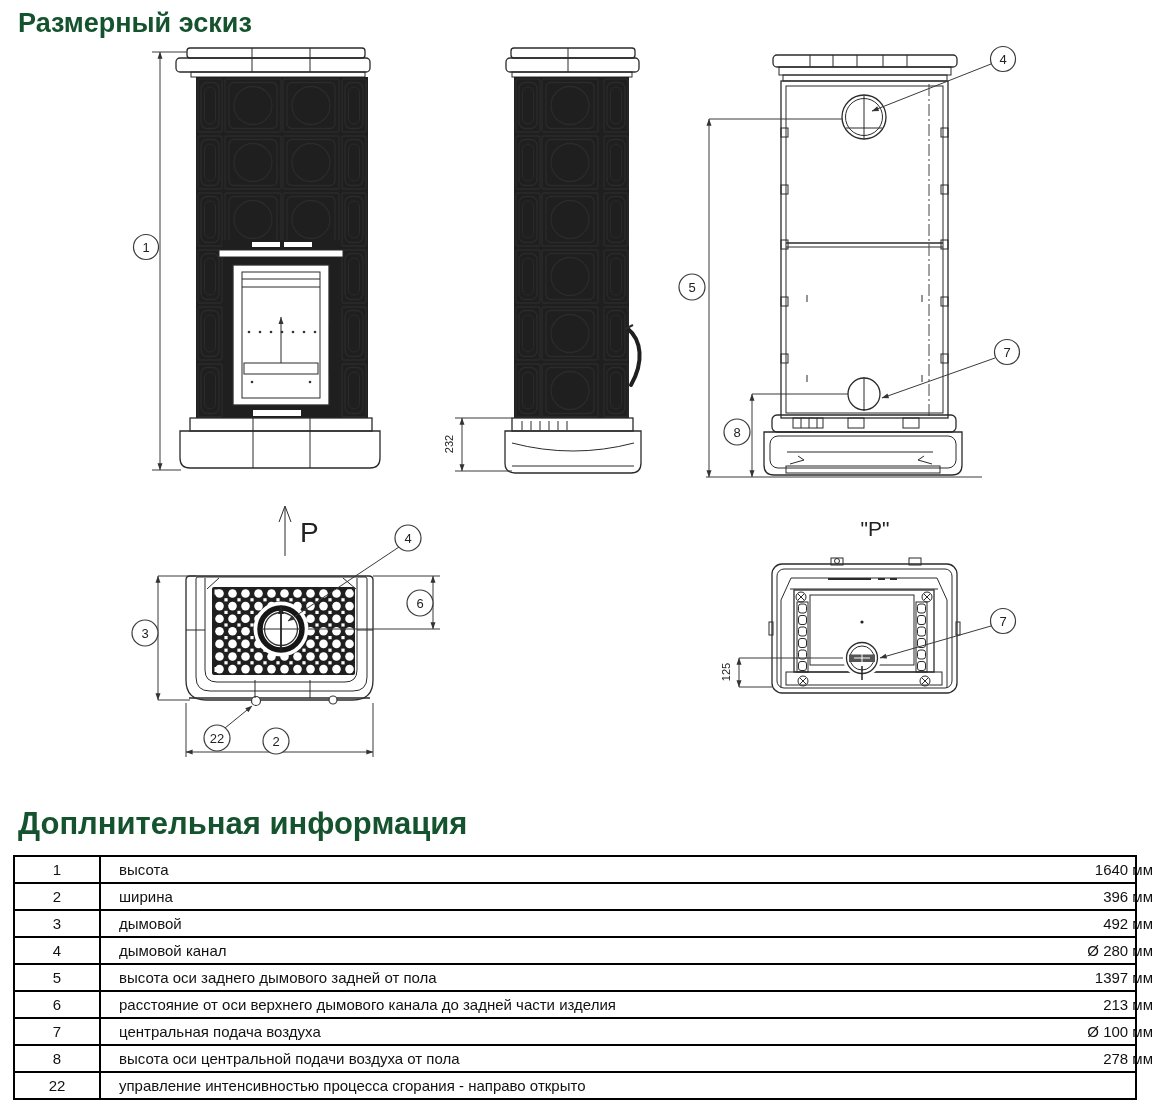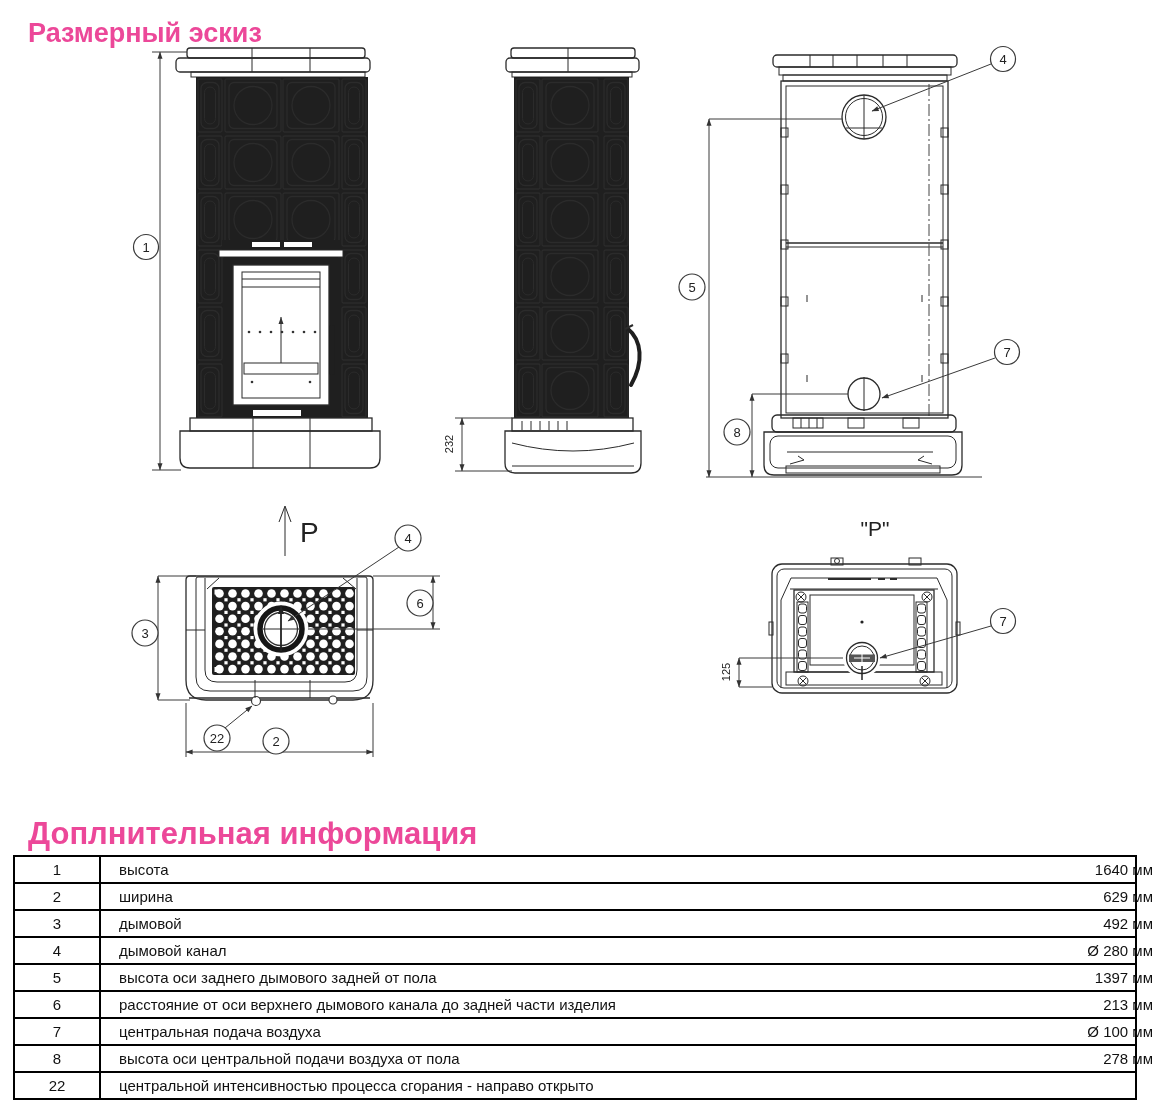--- a/index.html
+++ b/index.html
@@ -1,18 +1,18 @@
 <!DOCTYPE html>
 <html><head>
 <meta charset="utf-8">
 <style>
   html,body{margin:0;padding:0;background:#fff;}
   .page{position:relative;width:1152px;height:1118px;background:#fff;overflow:hidden;
         font-family:"Liberation Sans",sans-serif;color:#111;}
-  h1,h2{position:absolute;margin:14px;font-weight:bold;color:#ec4899;letter-spacing:0;}
+  h1,h2{position:absolute;margin:4px;font-weight:bold;color:#14532d;letter-spacing:0;}
   h1{left:14px;top:4px;font-size:27px;}
   h2{left:14px;top:802px;font-size:31px;}
   svg.drawing{position:absolute;left:0;top:0;}
   
   .ln{fill:none;stroke:#2b2b2b;stroke-width:1.3;}
   .ln1{fill:none;stroke:#2b2b2b;stroke-width:1;}
   .lnt{fill:none;stroke:#2b2b2b;stroke-width:2;}
   .dim{fill:none;stroke:#3a3a3a;stroke-width:1;}
   .fd{fill:#1f1f1f;stroke:none;}
   .fw{fill:#ffffff;stroke:none;}
@@ -469,21 +469,21 @@
               <span>высота</span>
               <span class="val">1640 мм</span>
             </div>
           </td>
       </tr>
       <tr>
         <td class="c-num">2</td>
         <td class="c-desc">
             <div class="cell">
               <span>ширина</span>
-              <span class="val">629 мм</span>
+              <span class="val">396 мм</span>
             </div>
           </td>
       </tr>
       <tr>
         <td class="c-num">3</td>
         <td class="c-desc">
             <div class="cell">
               <span>дымовой</span>
               <span class="val">492 мм</span>
             </div>
@@ -531,20 +531,20 @@
             <div class="cell">
               <span>высота оси центральной подачи воздуха от пола</span>
               <span class="val">278 мм</span>
             </div>
           </td>
       </tr>
       <tr>
         <td class="c-num">22</td>
         <td class="c-desc">
             <div class="cell">
-              <span>центральной интенсивностью процесса сгорания - направо открыто</span>
+              <span>управление интенсивностью процесса сгорания - направо открыто</span>
               <span class="val"></span>
             </div>
           </td>
       </tr>
     </tbody>
   </table>
 </div>
 
 </body></html>

